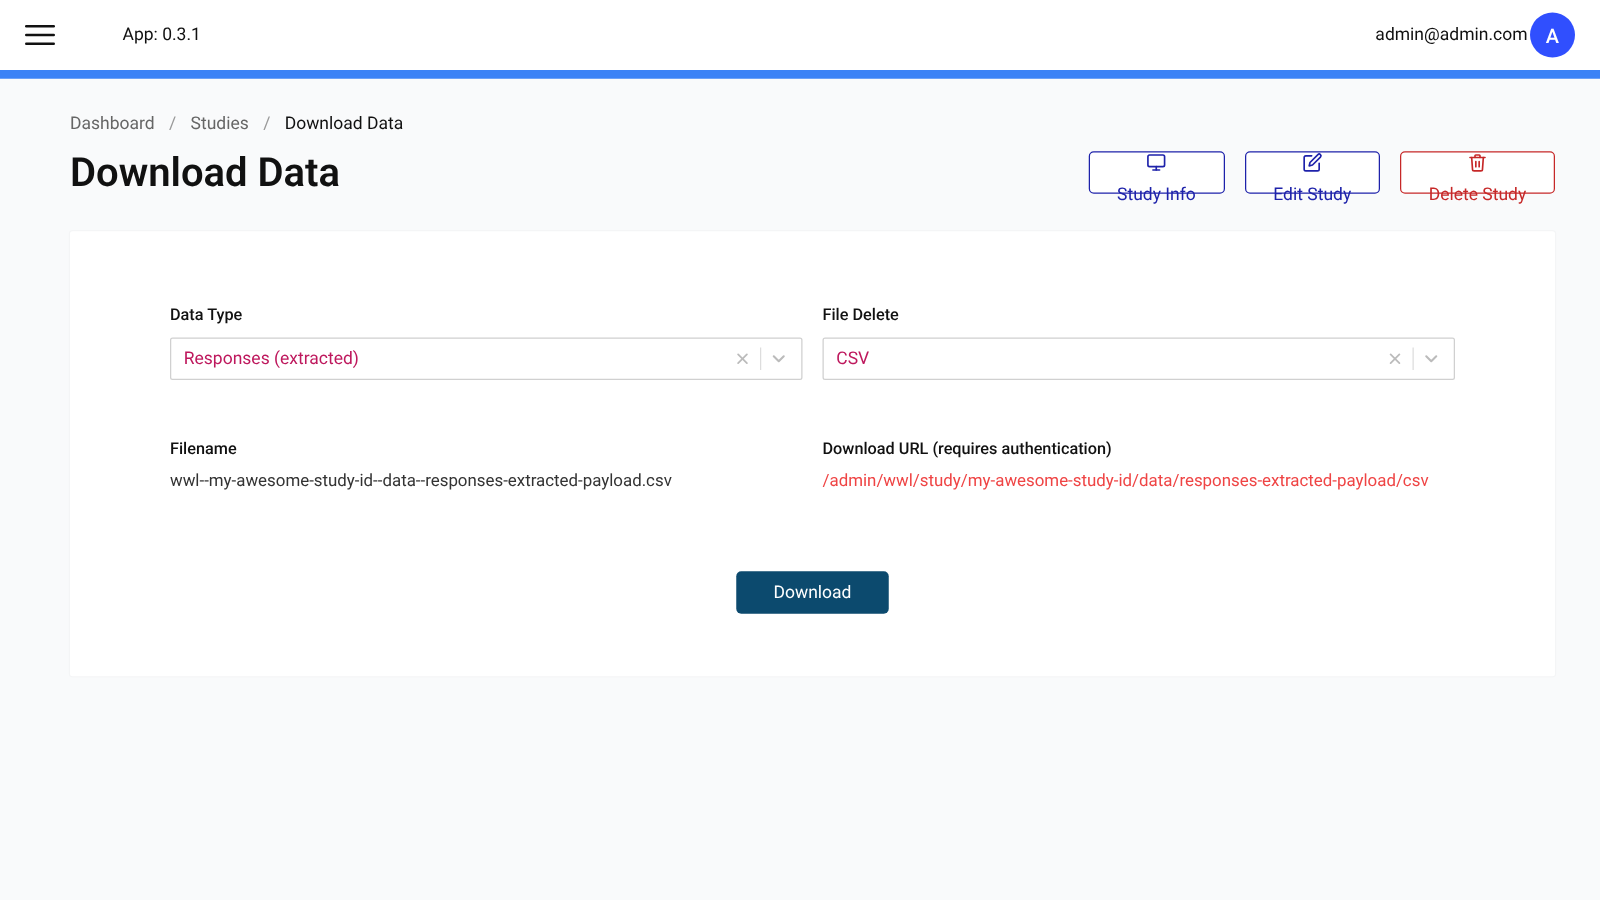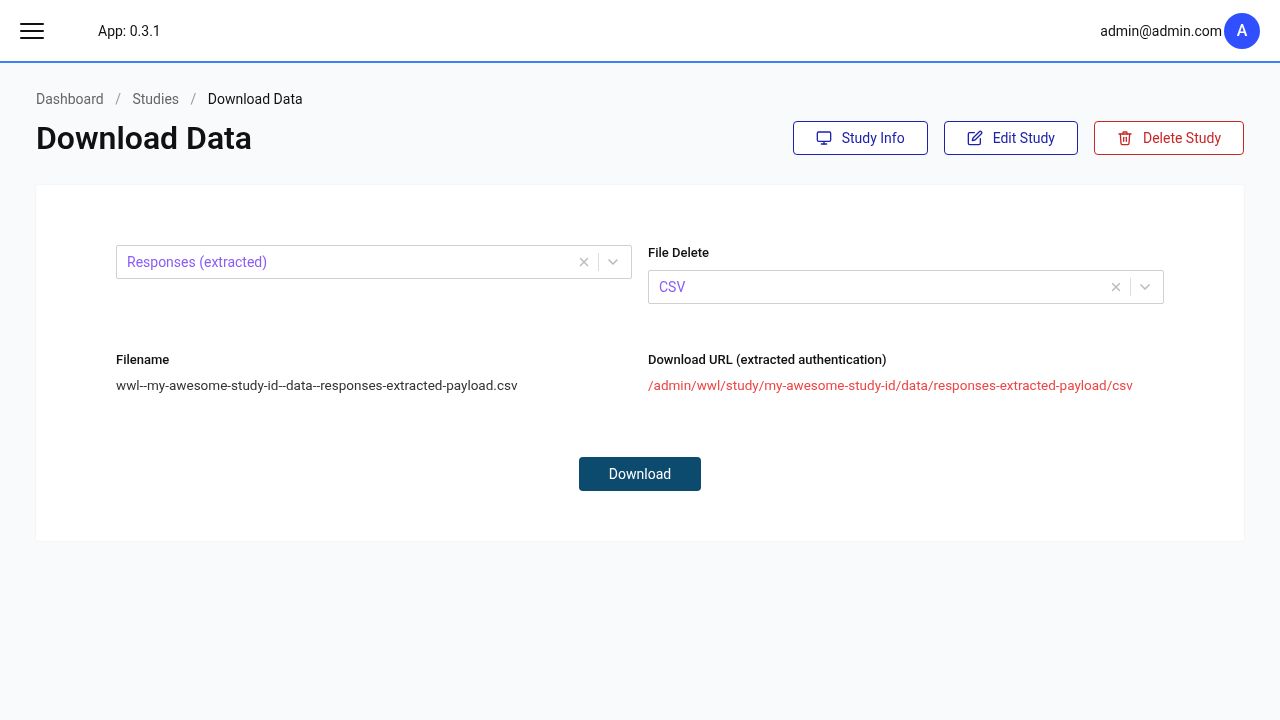--- a/index.html
+++ b/index.html
@@ -9,21 +9,21 @@
     font-family: -apple-system, BlinkMacSystemFont, "Segoe UI", Roboto, "Helvetica Neue", Arial, sans-serif;
     background: #f9fafb;
     color: #111;
     font-size: 14px;
   }
 
   
   .header {
     height: 63px;
     background: #fff;
-    border-bottom: 2px solid #3b82f6;
+    border-bottom: 7px solid #3b82f6;
     display: flex;
     align-items: center;
     padding: 0 16px;
   }
   .hamburger {
     width: 24px; height: 24px;
     display: flex; flex-direction: column; justify-content: center;
     gap: 5px;
     cursor: pointer;
     margin-left: 4px;
@@ -41,37 +41,37 @@
   .avatar {
     width: 36px; height: 36px; border-radius: 50%;
     background: #304ffe;
     color: #fff;
     display: flex; align-items: center; justify-content: center;
     font-size: 16px; font-weight: 500;
     margin-right: 4px;
   }
 
   
-  .page { padding: 28px 36px; }
+  .page { padding: 28px 36px; margin-left: 20px; }
   .breadcrumb { font-size: 14px; color: #666; margin-bottom: 12px; }
   .breadcrumb a { color: #666; text-decoration: none; }
   .breadcrumb .current { color: #111; }
   .breadcrumb .sep { margin: 0 8px; color: #999; }
 
   .title-row {
     display: flex; align-items: center; margin-bottom: 28px;
   }
   .page-title { font-size: 32px; font-weight: 600; margin: 0; flex: 1; line-height: 1.2; }
   .actions { display: flex; gap: 16px; }
   .btn-outline {
     display: inline-flex; align-items: center; gap: 10px;
     height: 34px; padding: 0 22px;
     border: 1px solid; border-radius: 4px;
     background: #fff; cursor: pointer;
-    font-size: 14px; font-family: inherit;
+    font-size: 14px; font-family: inherit; flex-direction: column;
   }
   .btn-outline.primary { color: #1e22aa; border-color: #1e22aa; }
   .btn-outline.danger  { color: #c62828; border-color: #c62828; }
   .btn-outline svg { width: 16px; height: 16px; }
 
   
   .card {
     background: #fff;
     border-radius: 2px;
     box-shadow: 0 0 0 1px rgba(0,0,0,0.02);
@@ -89,21 +89,21 @@
   }
   .select {
     height: 34px;
     border: 1px solid #d0d0d0;
     border-radius: 2px;
     display: flex; align-items: center;
     padding: 0 4px 0 10px;
     background: #fff;
     cursor: pointer;
   }
-  .select-value { flex: 1; font-size: 14px; color: #8b5cf6; }
+  .select-value { flex: 1; font-size: 14px; color: #be185d; }
   .select-ind {
     width: 28px; display: flex; align-items: center; justify-content: center;
     color: #bbb;
   }
   .select-sep { width: 1px; height: 18px; background: #ddd; }
   .static-value { font-size: 13.5px; color: #333; }
   .link-value { font-size: 13.5px; color: #ef4444; text-decoration: none; }
 
   .download-row { text-align: center; margin-top: 64px; }
   .btn-solid {
@@ -177,20 +177,21 @@
         </span>
         <span>Delete Study</span>
       </button>
     </div>
   </div>
 
   <div class="card">
     <div class="form-grid">
 
       <div>
+        <label class="field-label">Data Type</label>
         <div class="select">
           <span class="select-value">Responses (extracted)</span>
           <span class="select-ind">
             <svg width="14" height="14" viewBox="0 0 24 24" stroke="currentColor" stroke-width="2.5" stroke-linecap="round">
                 <line x1="6" y1="6" x2="18" y2="18"></line>
                 <line x1="18" y1="6" x2="6" y2="18"></line>
               </svg>
           </span>
           <span class="select-sep"></span>
           <span class="select-ind">
@@ -219,21 +220,21 @@
           </span>
         </div>
       </div>
 
       <div>
         <label class="field-label">Filename</label>
         <div class="static-value">wwl--my-awesome-study-id--data--responses-extracted-payload.csv</div>
       </div>
 
       <div>
-        <label class="field-label">Download URL (extracted authentication)</label>
+        <label class="field-label">Download URL (requires authentication)</label>
         <a href="#" class="link-value">/admin/wwl/study/my-awesome-study-id/data/responses-extracted-payload/csv</a>
       </div>
 
     </div>
 
     <div class="download-row">
       <button class="btn-solid">
         <span>Download</span>
       </button>
     </div>

